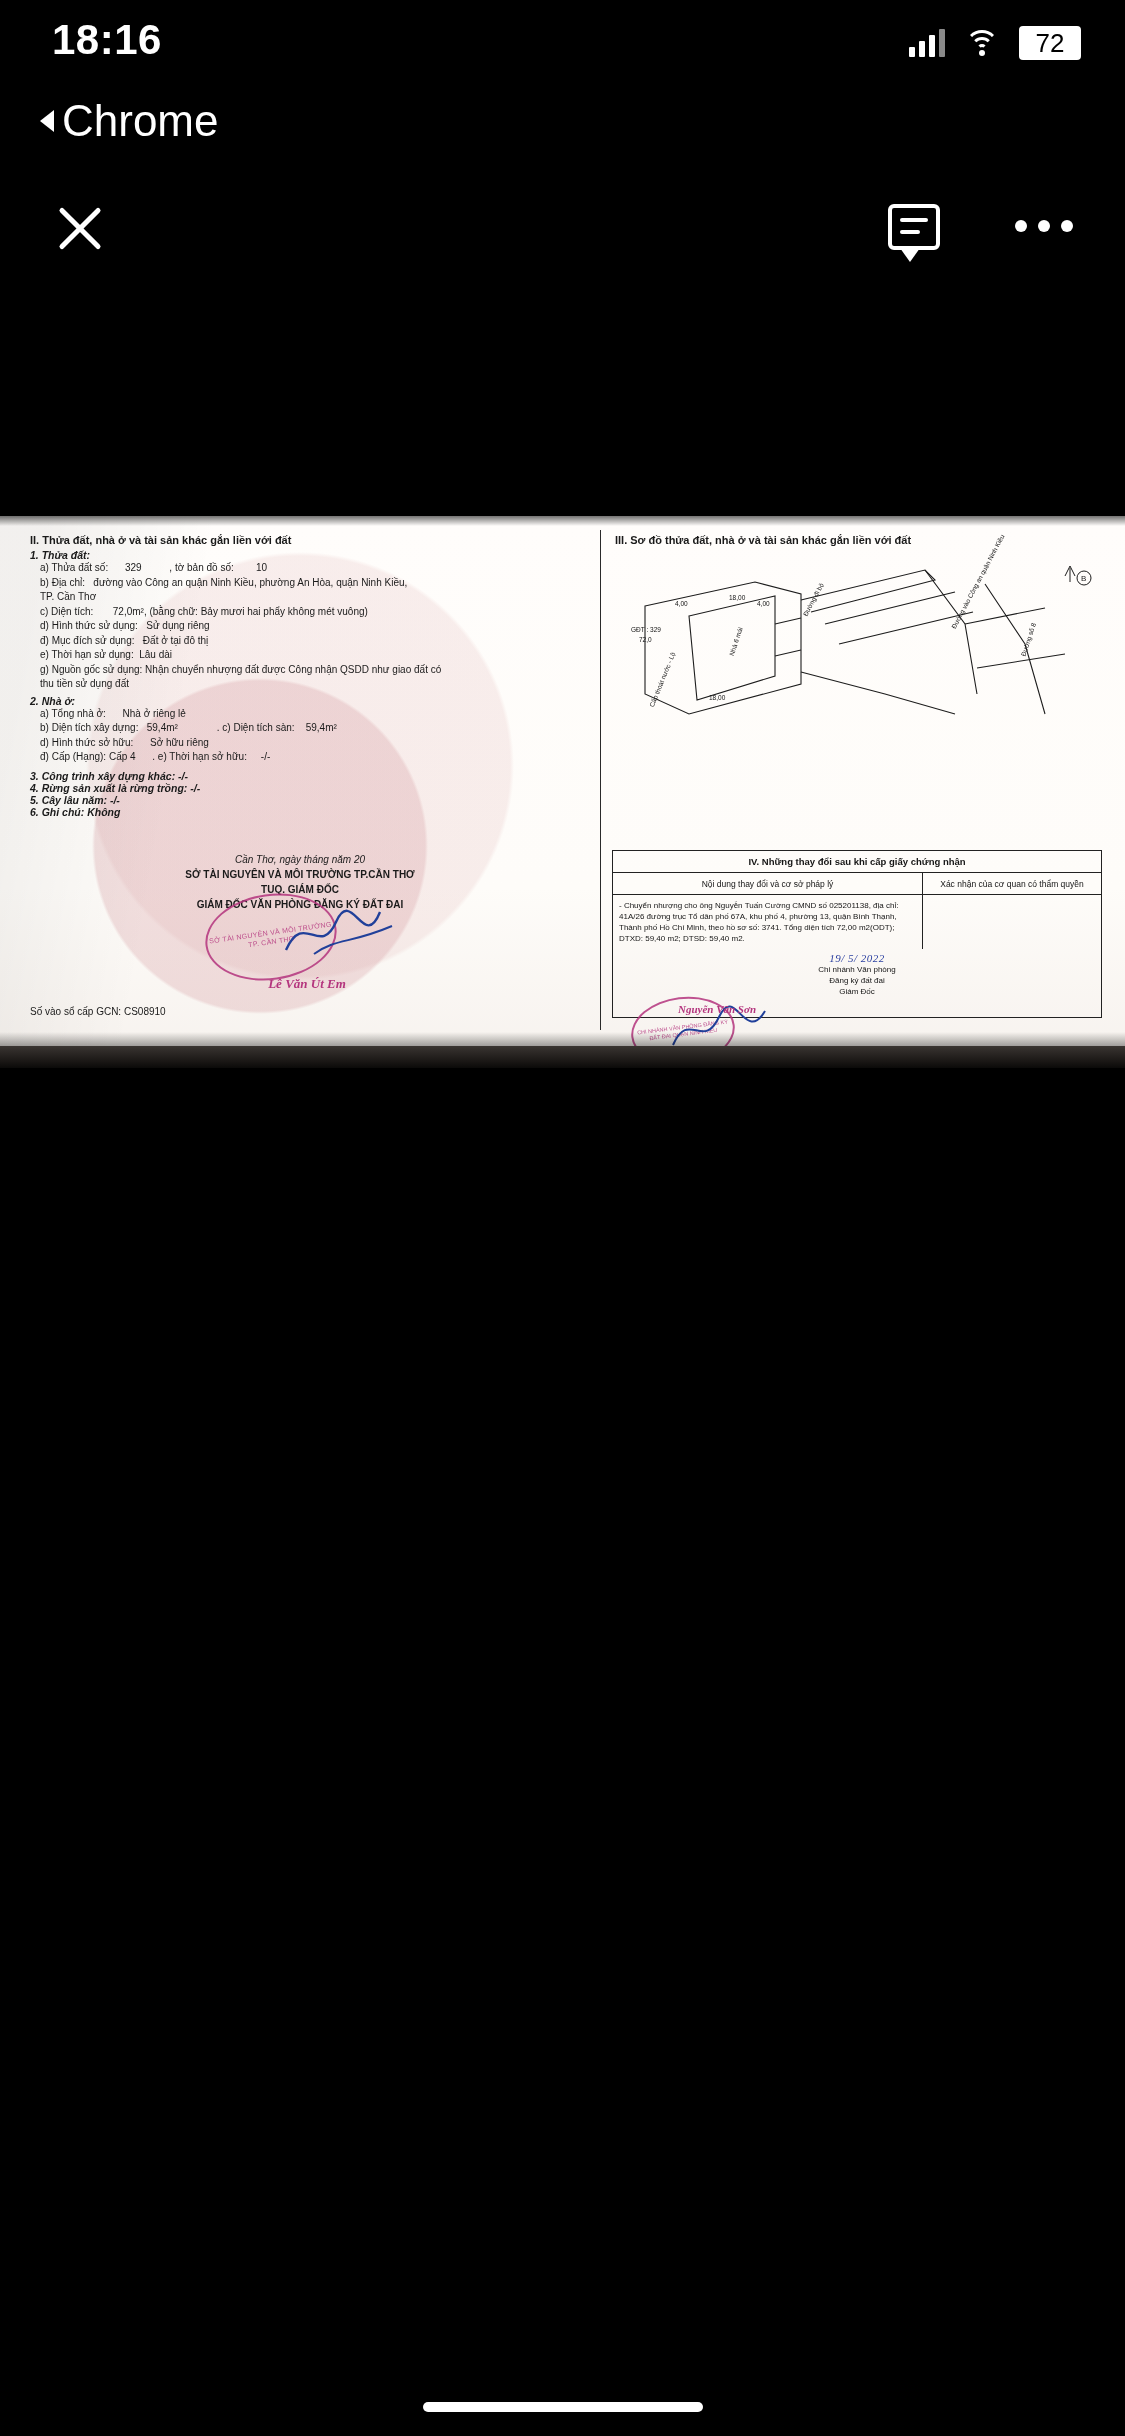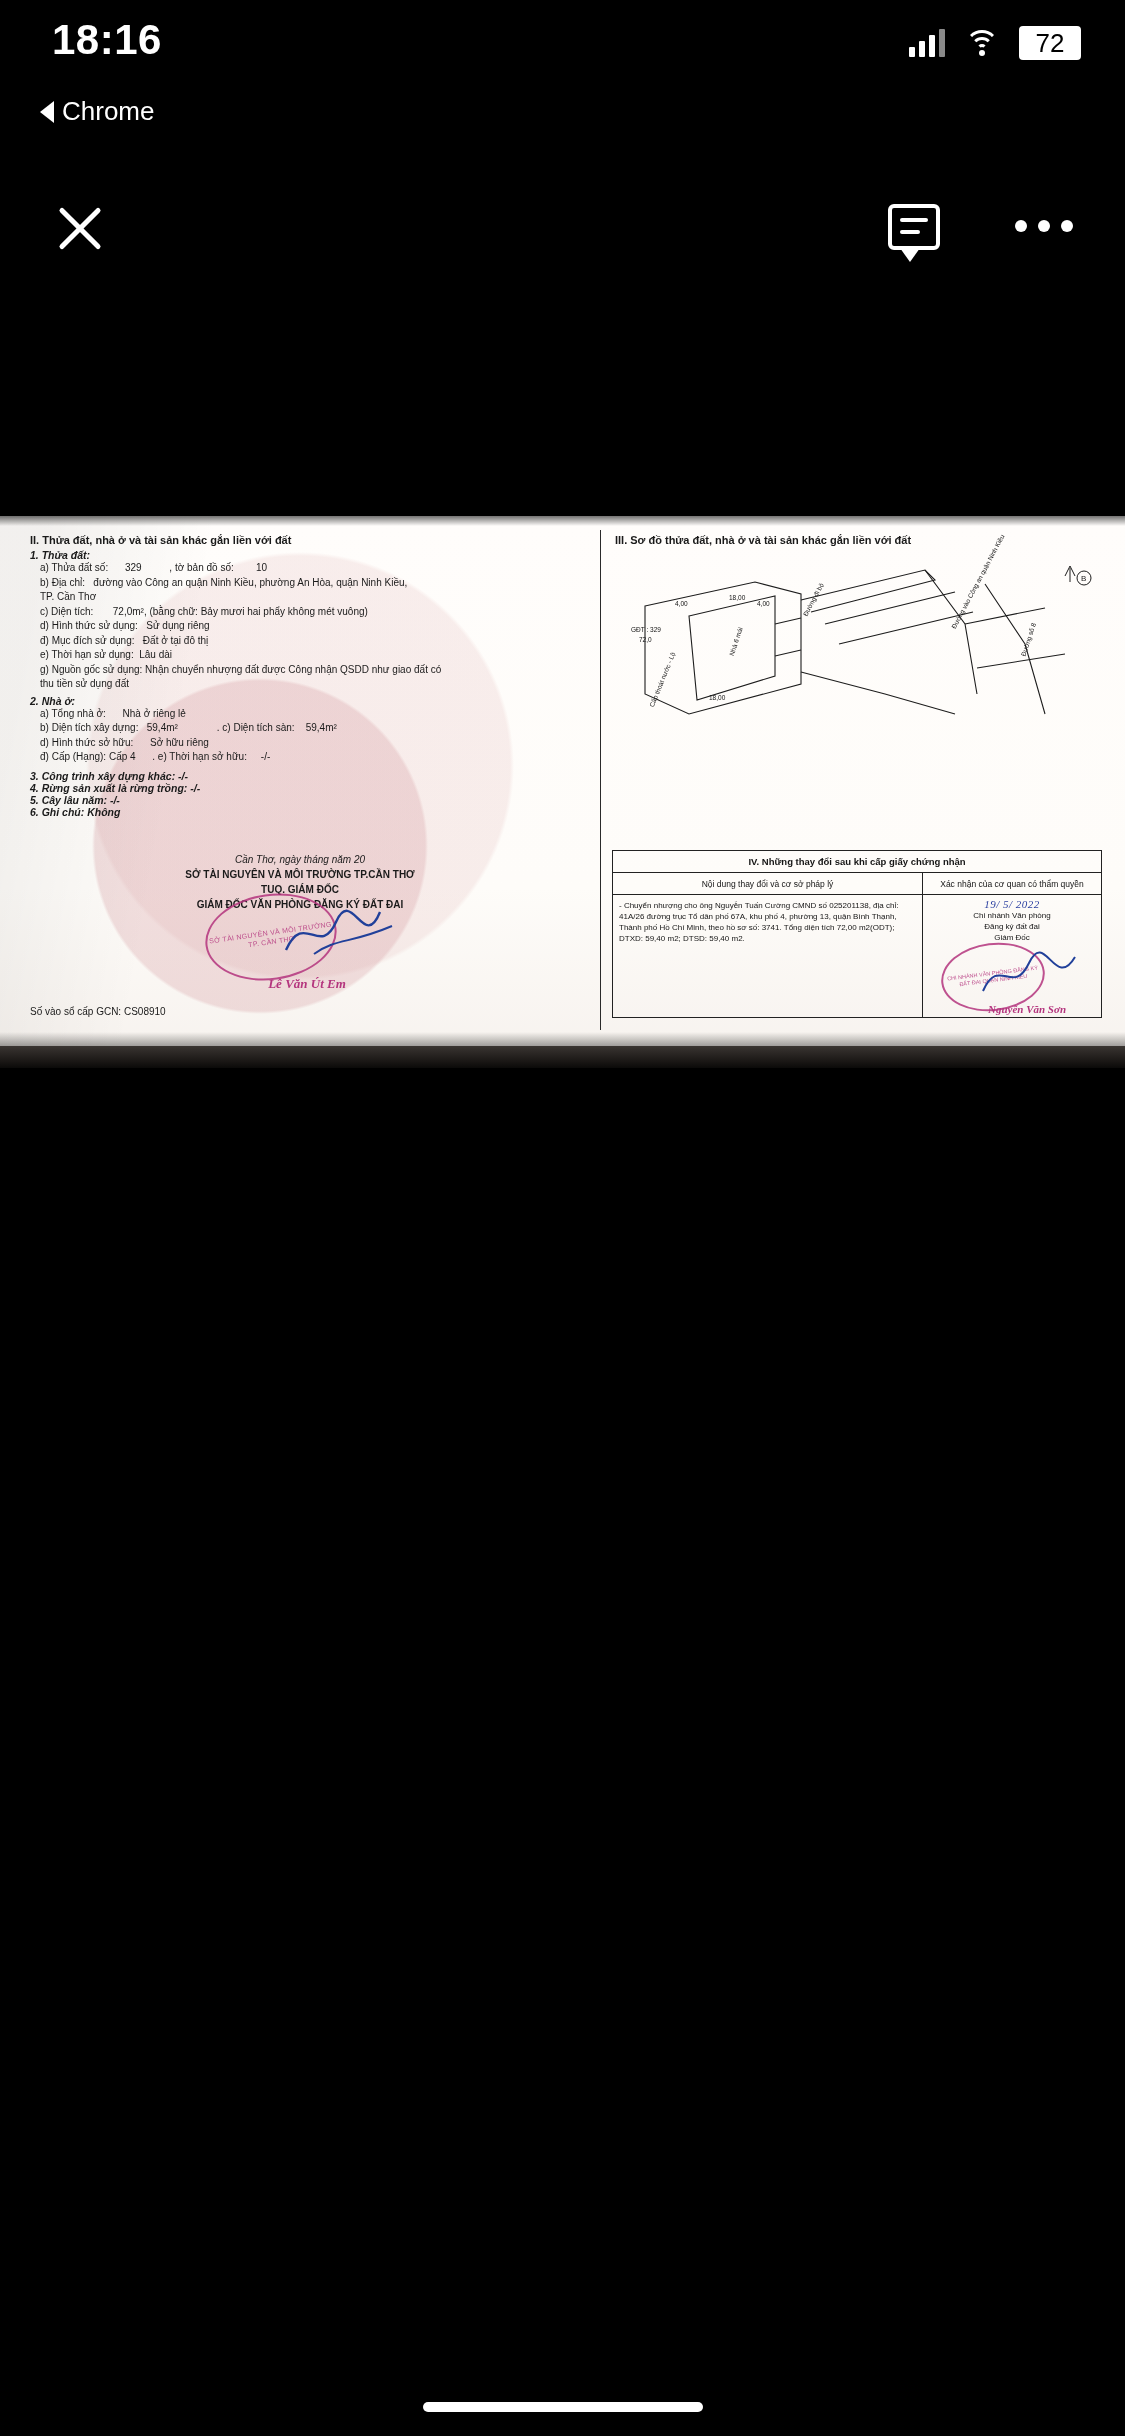--- a/index.html
+++ b/index.html
@@ -44,21 +44,21 @@
     width: 6px; height: 6px; background: #fff; border-radius: 50%;
   }
   .battery {
     background: #fff; color: #000; border-radius: 4px;
     font-size: 26px; font-weight: 400; padding: 2px 12px; line-height: 30px;
     min-width: 62px; text-align: center;
   }
 
   .back-link {
     position: absolute; left: 40px; top: 96px;
-    color: #fff; font-size: 26px; display: flex; align-items: center; gap: 8px;
+    color: #fff; font-size: 44px; display: flex; align-items: center; gap: 8px;
   }
   .back-caret {
     width: 0; height: 0;
     border-top: 11px solid transparent; border-bottom: 11px solid transparent;
     border-right: 14px solid #fff;
   }
 
   
   .appbar {
     position: absolute; top: 172px; left: 0; width: 1125px; height: 120px;
@@ -186,21 +186,21 @@
     border: 1px solid #222; font-size: 8px; color: #151515;
   }
   .tbl .thead {
     height: 22px; border-bottom: 1px solid #222;
     display: flex; align-items: center; justify-content: center;
     font-weight: bold; font-size: 9.5px;
   }
   .tbl .trow { display: flex; height: 22px; border-bottom: 1px solid #222; }
   .tbl .c1 { width: 310px; border-right: 1px solid #222; display: flex; align-items: center; justify-content: center; text-align: center; font-size: 8.5px; }
   .tbl .c2 { flex: 1; display: flex; align-items: center; justify-content: center; text-align: center; font-size: 8.5px; line-height: 10px; padding: 0 4px;}
-  .tbl .tbody { display: flex; height: calc(100% - 44px); }
+  .tbl .tbody { display: flex; height: calc(100% - 44px); flex-direction: column; }
   .tbl .b1 { width: 310px; border-right: 1px solid #222; padding: 5px 6px; line-height: 11px; font-size: 8px; }
   .tbl .b2c { flex: 1; position: relative; text-align: center; padding-top: 4px; font-size: 8px; line-height: 11px; }
   .tbl .date-hand {
     color: #2a3fa0; font-family: "Liberation Serif", serif; font-style: italic;
     font-size: 11px; letter-spacing: 0.5px;
   }
   .tbl .stamp2 {
     position: absolute; left: 18px; top: 48px; width: 104px; height: 68px;
     border: 2px solid #b4357e; border-radius: 50%; color: #b4357e;
     font-size: 5.5px; line-height: 7px; text-align: center; transform: rotate(-7deg);

